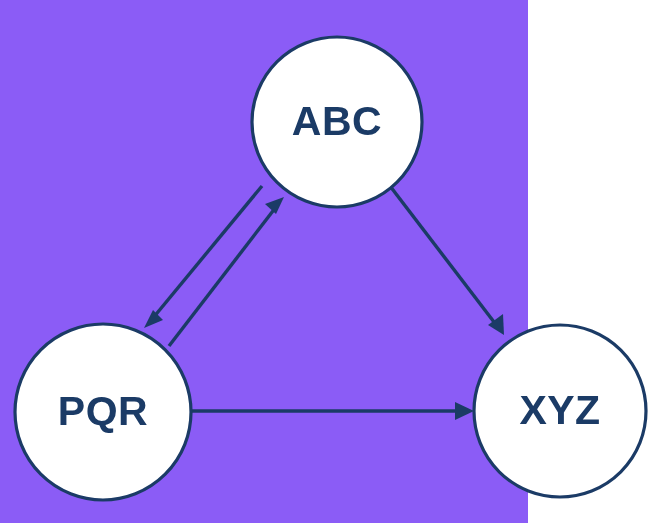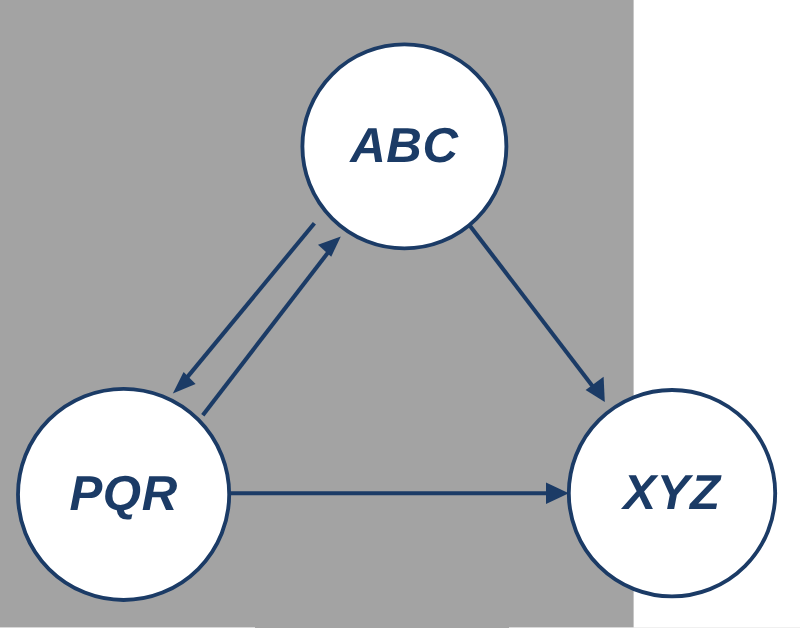--- a/index.html
+++ b/index.html
@@ -10,22 +10,21 @@
   body {
     width: 667px;
     height: 523px;
     overflow: hidden;
     font-family: "Liberation Sans", sans-serif;
   }
   #diagram-canvas {
     position: relative;
     width: 528px;
     height: 523px;
-    background: #a3a3a3;
-    font-style: italic;
+    background: #8b5cf6;
   }
   svg#graph {
     display: block;
     width: 667px;
     height: 523px;
   }
   .node-circle {
     fill: #ffffff;
     stroke: #1b3b66;
     stroke-width: 3.2;

